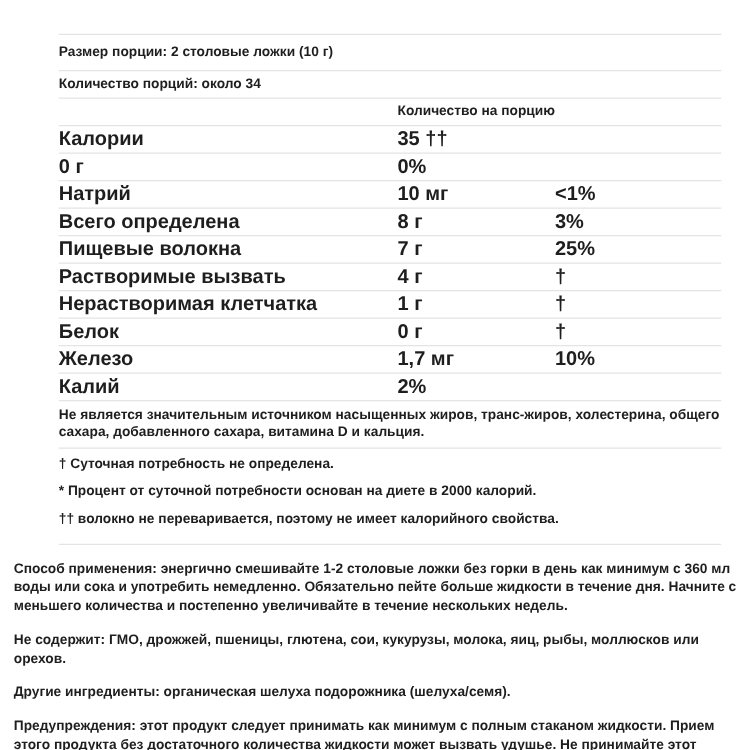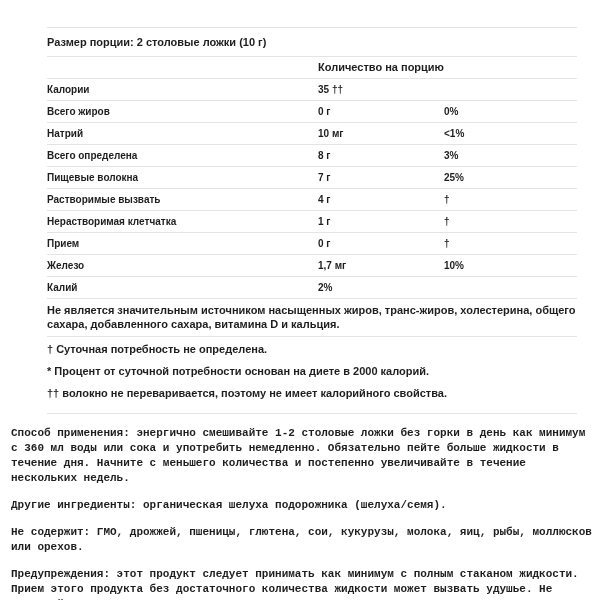--- a/index.html
+++ b/index.html
@@ -36,21 +36,21 @@
     padding:4px 0;
     font-size:11px;
     line-height:13px;
   }
   .t-head .c3{max-width:112px;}
   .t-row{
     display:grid;
     grid-template-columns:271px 126px 1fr;
     border-bottom:1px solid var(--divider);
     padding:4px 0;
-    font-size:10px;
+    font-size:16px;
     line-height:13px;
   }
   .note{
     font-size:11px;
     line-height:14px;
     margin:0;
     padding:4px 0 5px 0;
     border-bottom:1px solid var(--divider);
   }
   .footnote-block{
@@ -59,48 +59,49 @@
   }
   .footnote{
     font-size:11px;
     line-height:13px;
     margin:0 0 9px 0;
   }
   .para{
     font-size:11px;
     line-height:15px;
     margin:12px 0 0 0;
-    font-family:Liberation Mono, monospace;
   }
 </style>
 </head>
 <body>
 
 <div class="page">
 
   <div class="table-area">
 
     <div class="serving-row first">
       <span>Размер порции: 2 столовые ложки (10 г)</span>
     </div>
 
+    <div class="serving-row second">
+      <span>Количество порций: около 34</span>
+    </div>
 
     <div class="t-head">
       <div class="c1"></div>
       <div class="c2">Количество на порцию</div>
     </div>
 
     <div class="t-row">
       <div class="c1">Калории</div>
       <div class="c2">35 ††</div>
       <div class="c3"></div>
     </div>
 
     <div class="t-row">
-      <div class="c1">Всего жиров</div>
       <div class="c2">0 г</div>
       <div class="c3">0%</div>
     </div>
 
     <div class="t-row">
       <div class="c1">Натрий</div>
       <div class="c2">10 мг</div>
       <div class="c3">&lt;1%</div>
     </div>
 
@@ -122,21 +123,21 @@
       <div class="c3">†</div>
     </div>
 
     <div class="t-row">
       <div class="c1">Нерастворимая клетчатка</div>
       <div class="c2">1 г</div>
       <div class="c3">†</div>
     </div>
 
     <div class="t-row">
-      <div class="c1">Прием</div>
+      <div class="c1">Белок</div>
       <div class="c2">0 г</div>
       <div class="c3">†</div>
     </div>
 
     <div class="t-row">
       <div class="c1">Железо</div>
       <div class="c2">1,7 мг</div>
       <div class="c3">10%</div>
     </div>
 
@@ -149,17 +150,17 @@
 
     <div class="footnote-block">
       <p class="footnote">† Суточная потребность не определена.</p>
       <p class="footnote">* Процент от суточной потребности основан на диете в 2000 калорий.</p>
       <p class="footnote">†† волокно не переваривается, поэтому не имеет калорийного свойства.</p>
     </div>
 
   </div>
 
   <p class="para">Способ применения:  энергично смешивайте 1-2 столовые ложки без горки в день как минимум с 360 мл  воды или сока и употребить немедленно. Обязательно пейте больше жидкости в течение дня.  Начните с меньшего количества и постепенно увеличивайте в течение нескольких недель.</p>
+  <p class="para">Не содержит: ГМО, дрожжей, пшеницы, глютена, сои, кукурузы, молока, яиц, рыбы, моллюсков или орехов.</p>
   <p class="para">Другие ингредиенты: органическая шелуха подорожника (шелуха/семя).</p>
-  <p class="para">Не содержит: ГМО, дрожжей, пшеницы, глютена, сои, кукурузы, молока, яиц, рыбы, моллюсков или орехов.</p>
   <p class="para">Предупреждения: этот продукт следует принимать как минимум с полным стаканом жидкости. Прием этого продукта без достаточного количества жидкости может вызвать удушье. Не принимайте этот продукт, если у вас есть трудности с глотанием. В этом продукте могут возникать естественные изменения цвета.  Товар продается по весу, а не по объему. Хранить в прохладном, сухом месте после вскрытия.</p>
 
 </div>
 
 </body></html>

